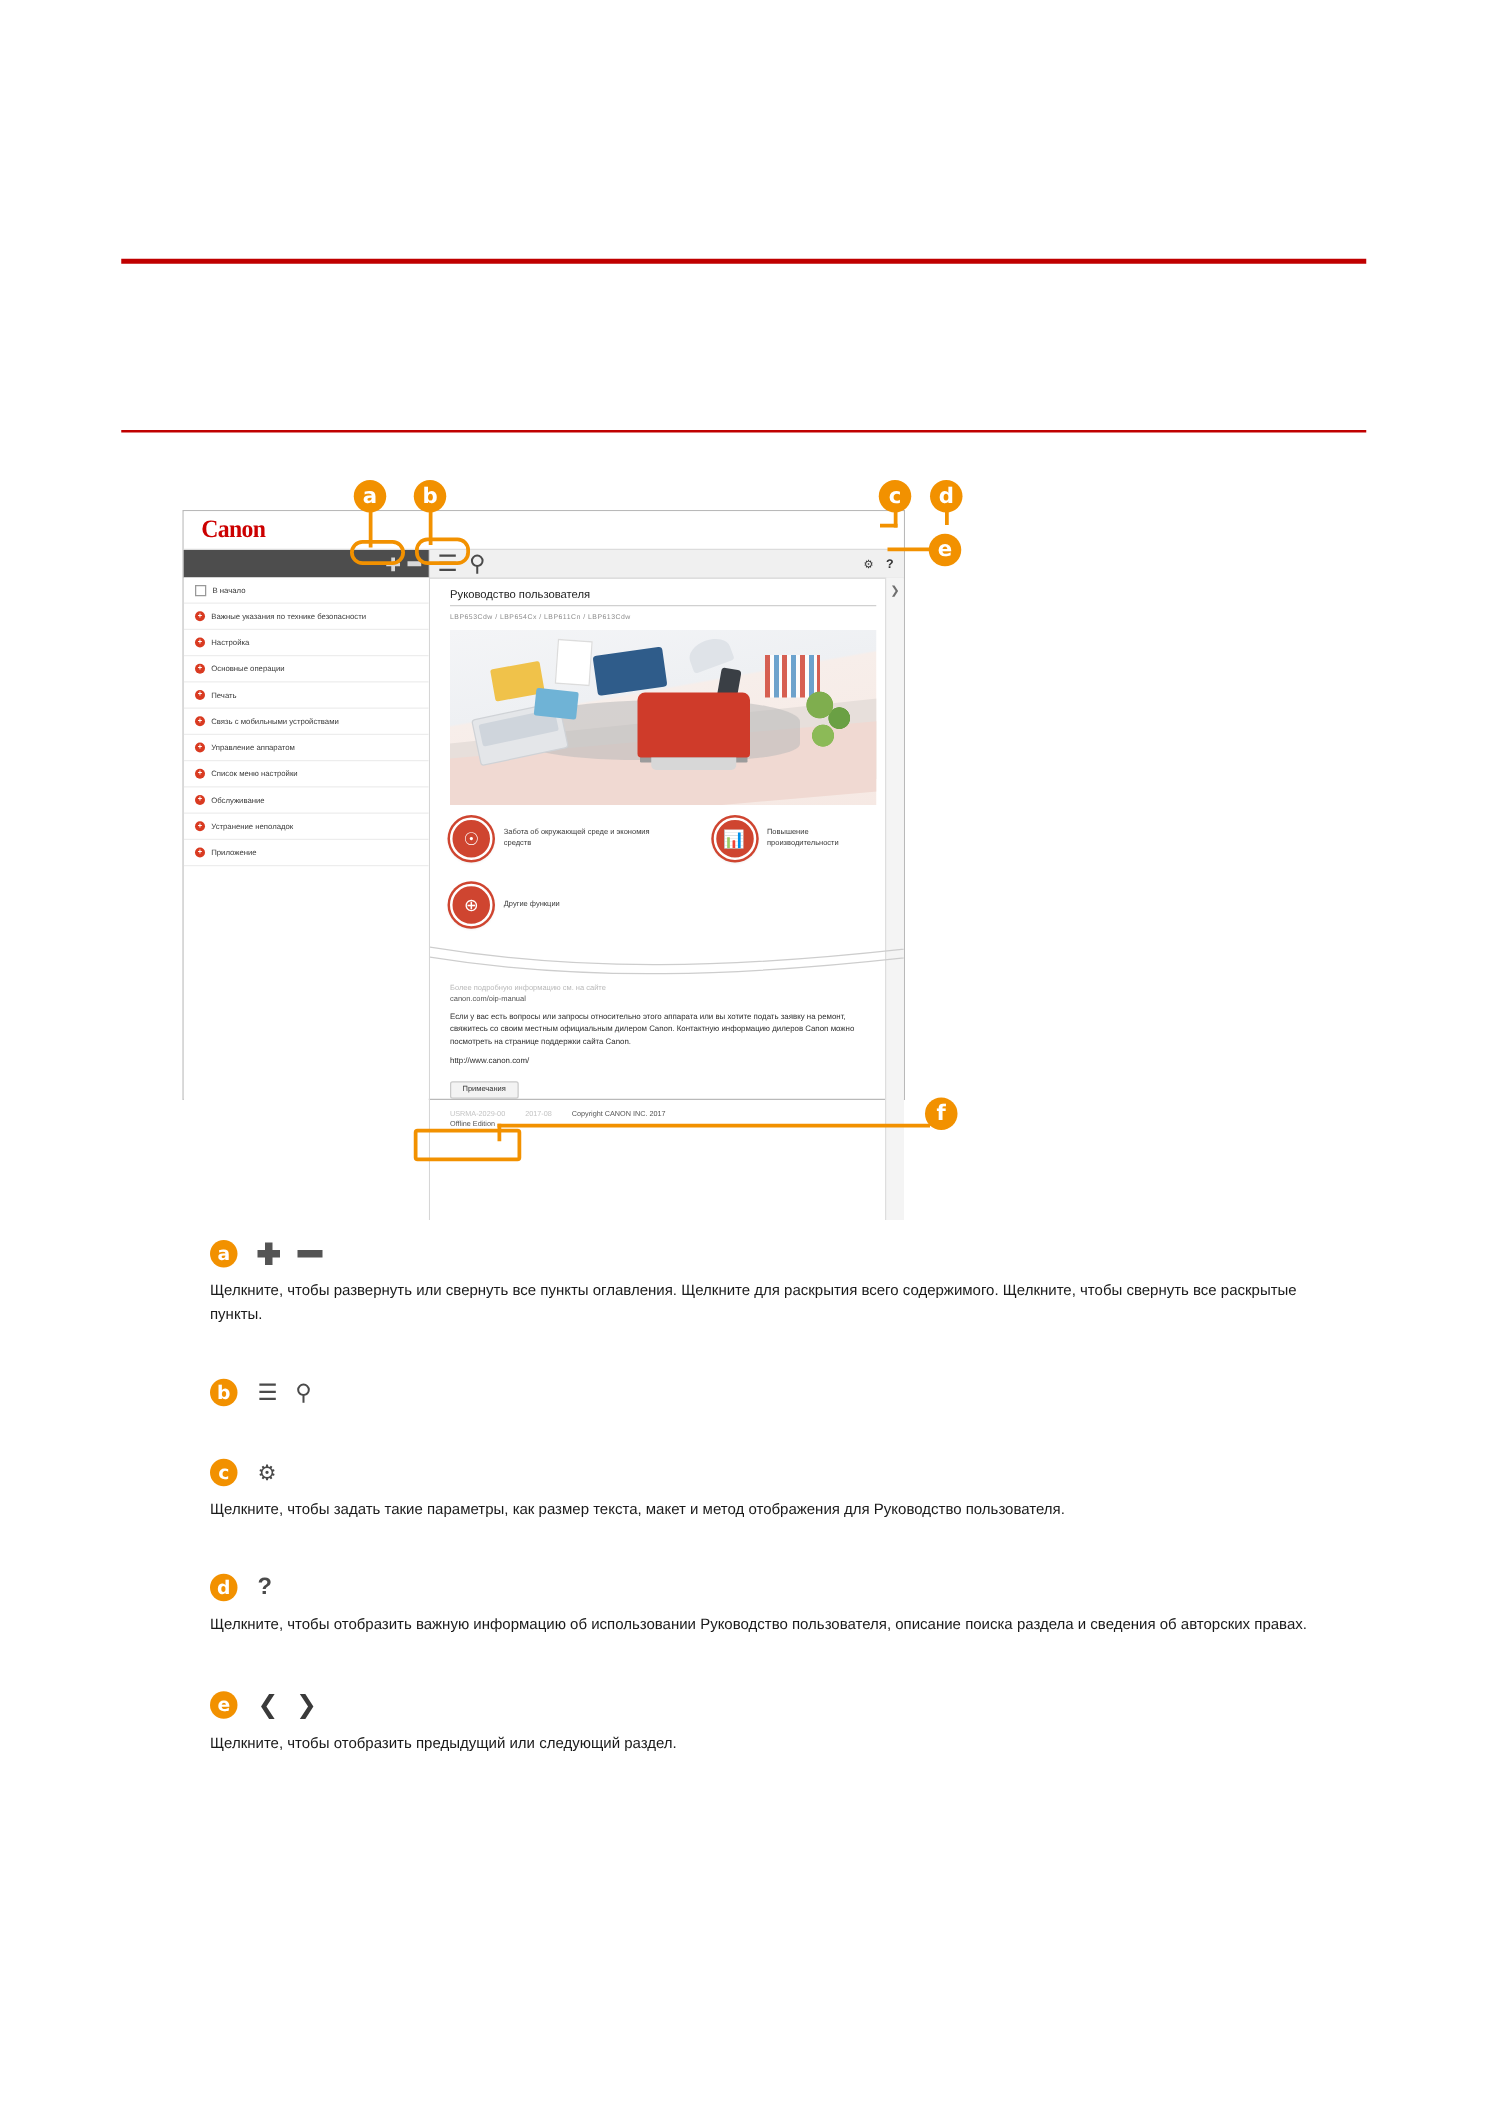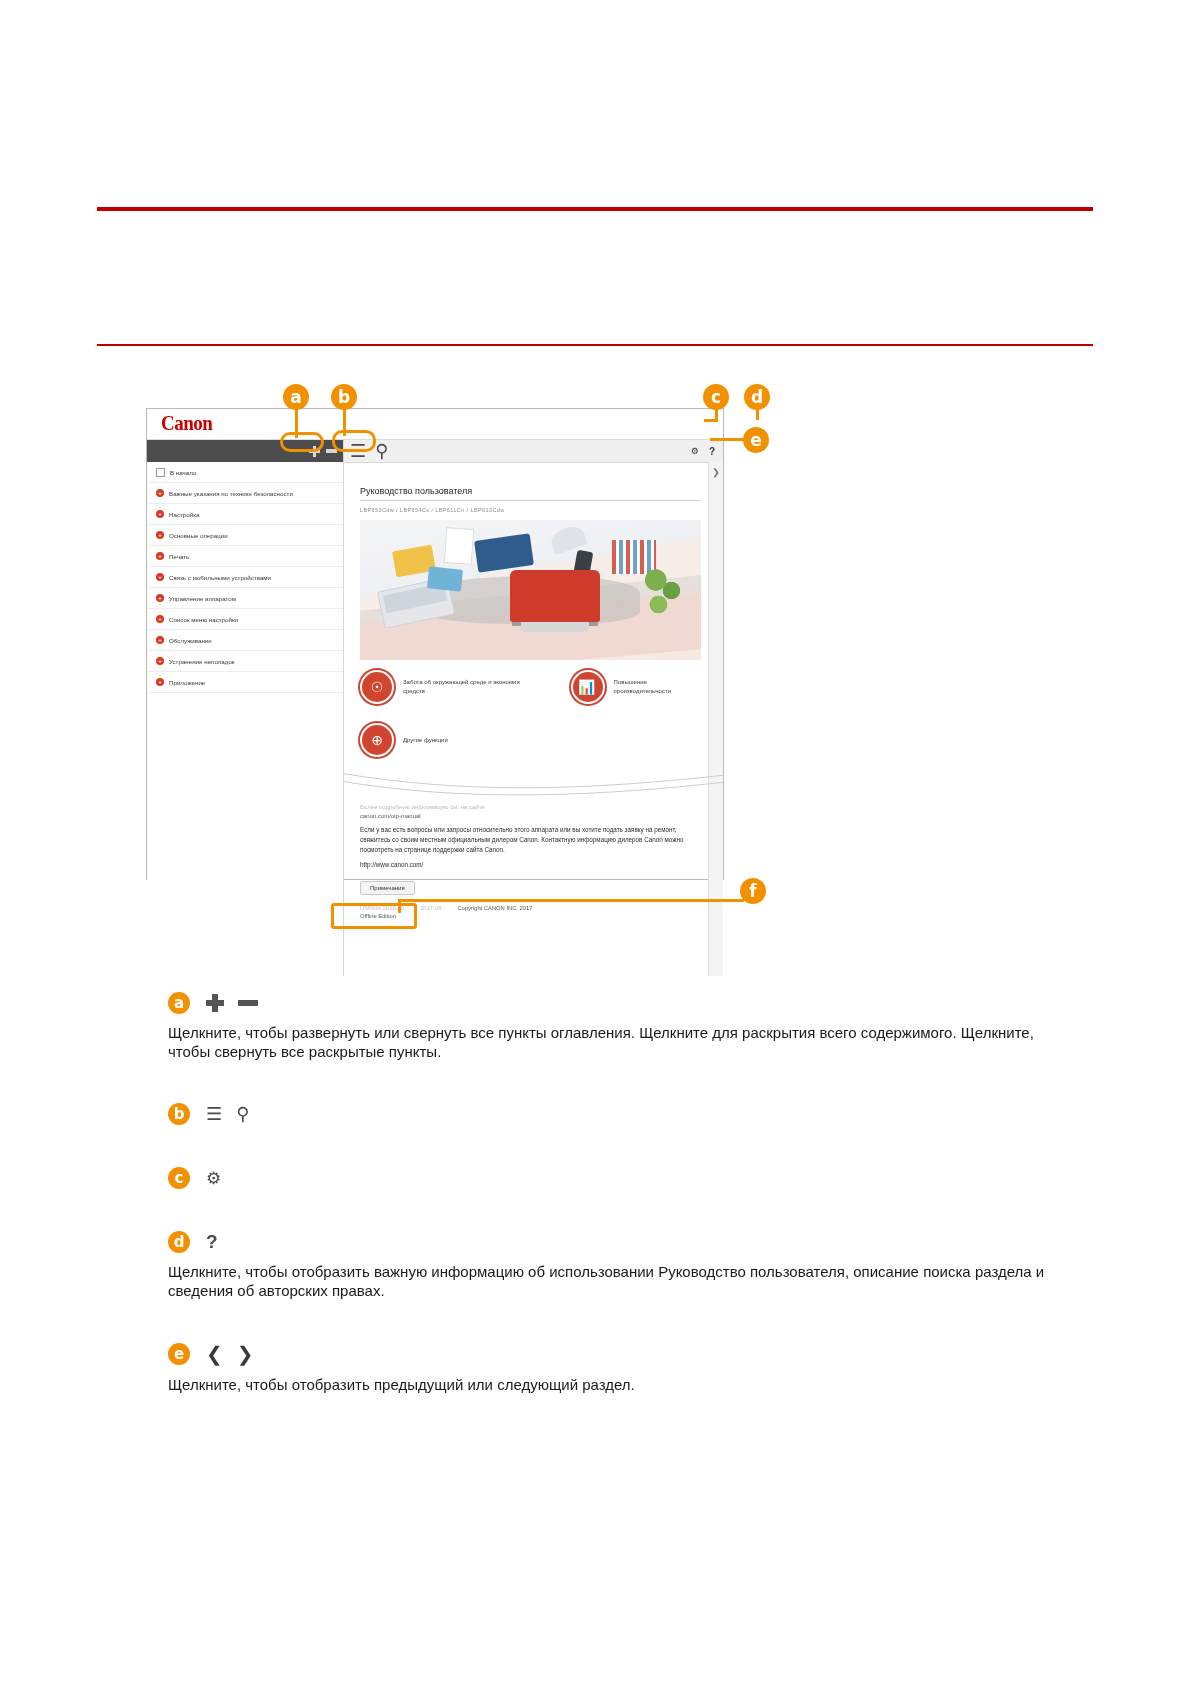--- a/index.html
+++ b/index.html
@@ -96,21 +96,21 @@
   }
   .chev{font-size:9px;color:#6f6f6f;margin-top:5px;}
   .scroll-track{
     position:absolute;right:0;top:44px;bottom:0;width:13px;background:#f1f1f1;
   }
   .scroll-thumb{
     position:absolute;right:1px;top:46px;width:10px;height:300px;
     background:#cfcfcf;border-radius:1px;
   }
 
-  .doc{flex:1; padding:20px 22px 0 16px; overflow:hidden; position:relative;}
+  .doc{flex:1; padding:4px 22px 0 16px; overflow:hidden; position:relative;}
   .doc-title{font-size:9px;color:#222;margin:3px 0 4px 0;}
   .doc-title-line{height:1px;background:#d0d0d0;margin-bottom:6px;}
   .model-line{
     font-size:5.5px;color:#8c8c8c;letter-spacing:.4px;margin-bottom:7px;
     filter:blur(.6px);
   }
 
   
   .illus{
     height:140px;margin-bottom:10px;position:relative;overflow:hidden;
@@ -242,21 +242,21 @@
   .gi.plus::before,.gi.plus::after{content:"";position:absolute;background:#545454;}
   .gi.plus::before{left:6px;top:0;width:6px;height:18px;}
   .gi.plus::after{top:6px;left:0;height:6px;width:18px;}
   .gi.minus{width:20px;height:6px;background:#545454;}
   .gi.list{font-size:18px;}
   .gi.mag{font-size:18px;}
   .gi.gear{font-size:17px;}
   .gi.quest{font-size:19px;font-weight:bold;}
   .gi.left,.gi.right{font-size:20px;color:#3a3a3a;}
   .leg-text{
-    margin:9px 0 0 0;font-size:15px;line-height:19px;color:#1a1a1a;
+    margin:9px 0 0 0;font-size:12px;line-height:19px;color:#1a1a1a;
     max-width:900px;
   }
 </style>
 </head>
 <body>
 
 <div class="rule-top"></div>
 <div class="rule-sub"></div>
 
 <div class="shot">
@@ -456,20 +456,21 @@
     </div>
   </div>
 
   <div class="leg-item">
     <div class="leg-head">
       <span class="leg-bub">c</span>
       <span class="leg-ico">
         <span class="gi gear">⚙</span>
       </span>
     </div>
+    <div class="leg-text">Щелкните, чтобы задать такие параметры, как размер текста, макет и метод отображения для Руководство пользователя.</div>
   </div>
 
   <div class="leg-item">
     <div class="leg-head">
       <span class="leg-bub">d</span>
       <span class="leg-ico">
         <span class="gi quest">?</span>
       </span>
     </div>
     <div class="leg-text">Щелкните, чтобы отобразить важную информацию об использовании Руководство пользователя, описание поиска раздела и сведения об авторских правах.</div>

